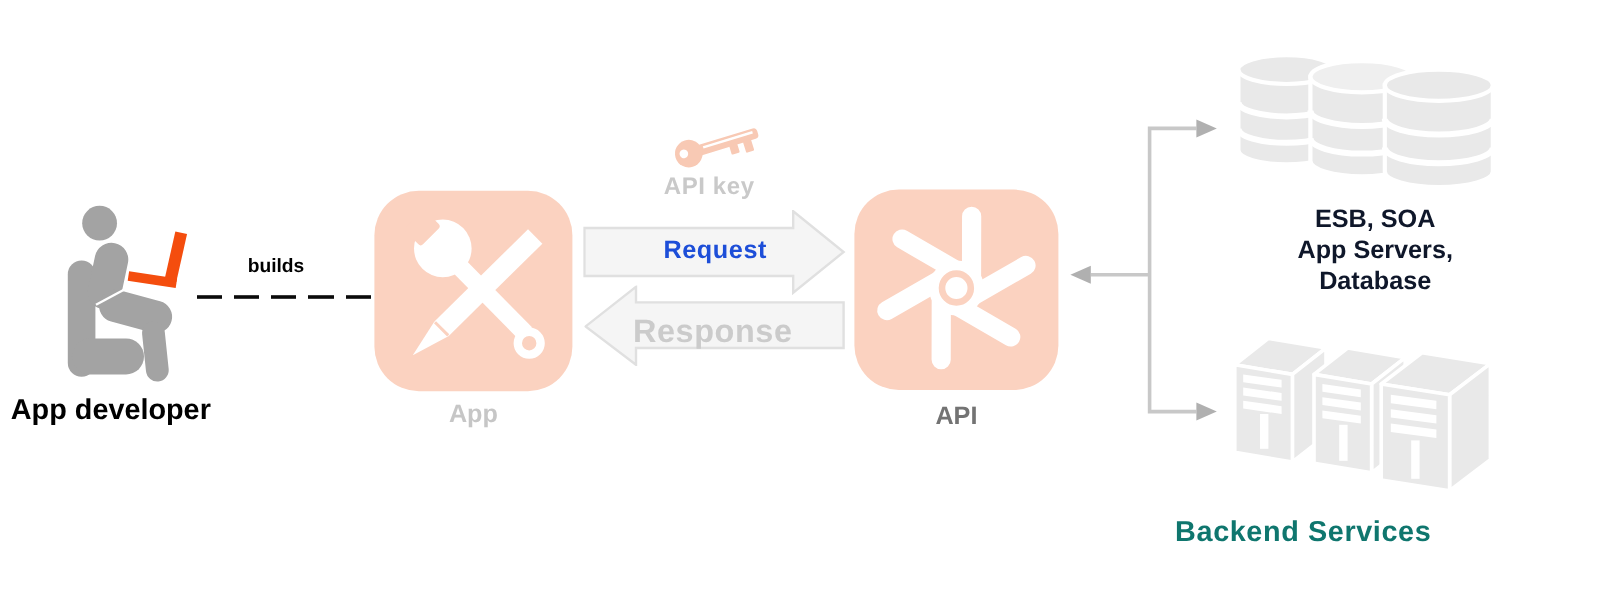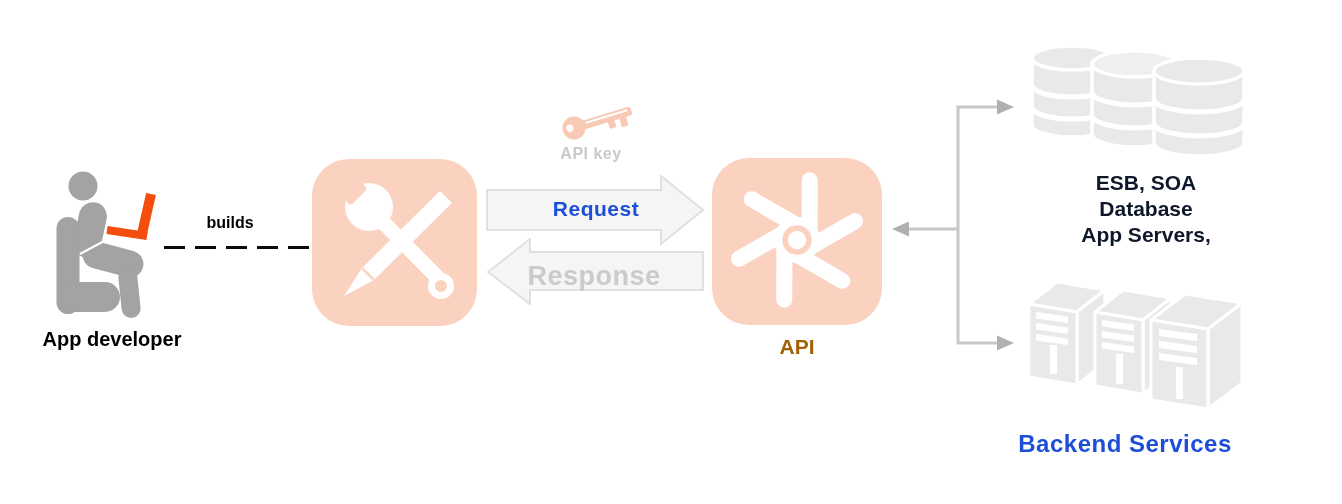--- a/index.html
+++ b/index.html
@@ -2,42 +2,42 @@
 <html><head>
 <meta charset="utf-8">
 <style>
   html,body{margin:0;padding:0;background:#fff;}
   .canvas{
     position:relative;width:1342px;height:504px;background:#ffffff;overflow:hidden;
     font-family:"Liberation Sans", sans-serif;
   }
   .abs{position:absolute;}
   .lbl{position:absolute;text-align:center;font-weight:bold;white-space:nowrap;}
-  .dev-lbl{left:31px;top:328px;width:162px;font-size:20px;color:#000;}
+  .dev-lbl{left:9px;top:328px;width:162px;font-size:24px;color:#000;}
   .builds-lbl{left:180px;top:214px;width:100px;font-size:16px;color:#000;}
   .dash-line{
     position:absolute;left:164px;top:246px;width:146px;height:3px;
     background:repeating-linear-gradient(90deg,#0a0a0a 0 21px,transparent 21px 31px);
   }
   .node-icon{position:absolute;border-radius:37px;background:#fbd2c0;}
   .app-node{left:312px;top:159px;width:165px;height:167px;}
   .api-node{left:712px;top:158px;width:170px;height:167px;}
   .app-lbl{left:312px;top:334px;width:165px;font-size:21px;color:#c6c6c6;}
-  .api-lbl{left:712px;top:335px;width:170px;font-size:21px;color:#a16207;}
+  .api-lbl{left:712px;top:335px;width:170px;font-size:21px;color:#737373;}
   .key-svg{left:552px;top:92px;}
-  .key-lbl{left:521px;top:145px;width:140px;font-size:16px;color:#c9c9c9;letter-spacing:.5px;}
+  .key-lbl{left:521px;top:145px;width:140px;font-size:20px;color:#c9c9c9;letter-spacing:.5px;}
   .req-svg{left:486px;top:175px;}
   .req-lbl{left:526px;top:197px;width:140px;font-size:21px;color:#1d4ed8;letter-spacing:.5px;}
   .res-svg{left:487px;top:238px;}
   .res-lbl{left:524px;top:261px;width:140px;font-size:27px;color:#cbcbcb;letter-spacing:.5px;}
   .conn-svg{left:885px;top:95px;}
   .db-svg{left:1025px;top:40px;}
   .esb-lbl{left:1046px;top:170px;width:200px;font-size:21px;line-height:26px;color:#0f172a;}
   .srv-svg{left:1025px;top:278px;}
-  .backend-lbl{left:1005px;top:430px;width:240px;font-size:24px;color:#1d4ed8;letter-spacing:.5px;}
+  .backend-lbl{left:966px;top:430px;width:240px;font-size:24px;color:#0f766e;letter-spacing:.5px;}
 </style>
 </head>
 <body>
 
 <div class="canvas">
 
   <svg class="abs" style="left:48px;top:158px" width="195" height="175" viewBox="0 0 195 175">
     <g fill="#a3a3a3">
       <rect x="8.5" y="59" width="23" height="97" rx="11.5"></rect>
       <rect x="12" y="124" width="60" height="30" rx="15"></rect>
@@ -61,20 +61,21 @@
     <svg width="165" height="167" viewBox="0 0 165 167">
       <line x1="60" y1="52" x2="126" y2="119" stroke="#ffffff" stroke-width="15"></line>
       <circle cx="129" cy="127" r="9.5" fill="none" stroke="#ffffff" stroke-width="7"></circle>
       <circle cx="57" cy="48" r="24" fill="#ffffff"></circle>
       <rect x="30" y="19" width="20" height="24" rx="3" fill="#fbd2c0" transform="rotate(45 40 31)"></rect>
       <line x1="134" y1="38" x2="56" y2="115" stroke="#ffffff" stroke-width="17"></line>
       <polygon points="50,109 62,121 32,137" fill="#ffffff"></polygon>
       <line x1="50.5" y1="109.5" x2="61.5" y2="120.5" stroke="#fbd2c0" stroke-width="2.5"></line>
     </svg>
   </div>
+  <div class="lbl app-lbl">App</div>
 
   <svg class="abs key-svg" width="95" height="60" viewBox="0 0 95 60">
     <g transform="translate(22 36) rotate(-17)">
       <rect x="8" y="-4.5" width="52" height="9" rx="3" fill="#f8c9b4"></rect>
       <rect x="34" y="3.5" width="7" height="8" rx="1" fill="#f8c9b4"></rect>
       <rect x="46" y="3.5" width="7" height="10" rx="1" fill="#f8c9b4"></rect>
       <line x1="13" y1="-1.5" x2="56" y2="-1.5" stroke="#ffffff" stroke-width="2"></line>
       <circle cx="0" cy="0" r="11.5" fill="#f8c9b4"></circle>
       <circle cx="-4" cy="-1" r="3.6" fill="#ffffff"></circle>
     </g>
@@ -126,22 +127,22 @@
       <path d="M67,52 A43,13 0 0 0 153,52 M67,75 A43,13 0 0 0 153,75" fill="none" stroke="#ffffff" stroke-width="5"></path>
     </g>
     <g>
       <path d="M129,31 L129,103 A45,13 0 0 0 219,103 L219,31 Z" fill="#e9e9e9" stroke="#ffffff" stroke-width="3.5"></path>
       <ellipse cx="174" cy="31" rx="45" ry="13" fill="#e9e9e9" stroke="#ffffff" stroke-width="3.5"></ellipse>
       <path d="M129,59 A45,13 0 0 0 219,59 M129,83 A45,13 0 0 0 219,83" fill="none" stroke="#ffffff" stroke-width="5"></path>
     </g>
   </svg>
   <div class="lbl esb-lbl">
     <div>ESB, SOA</div>
+    <div>App Servers,</div>
     <div>Database</div>
-    <div>App Servers,</div>
   </div>
 
   <svg class="abs srv-svg" width="245" height="140" viewBox="0 0 245 140">
     <g stroke="#ffffff" stroke-width="3" stroke-linejoin="round" fill="#e9e9e9">
       <g>
         <polygon points="4,26 52,34 80,12 32,4"></polygon>
         <polygon points="52,34 80,12 80,85 52,107"></polygon>
         <polygon points="4,26 52,34 52,107 4,99"></polygon>
         <g fill="#ffffff" stroke="none">
           <polygon points="11,34 43,38.5 43,45 11,40.5"></polygon>

